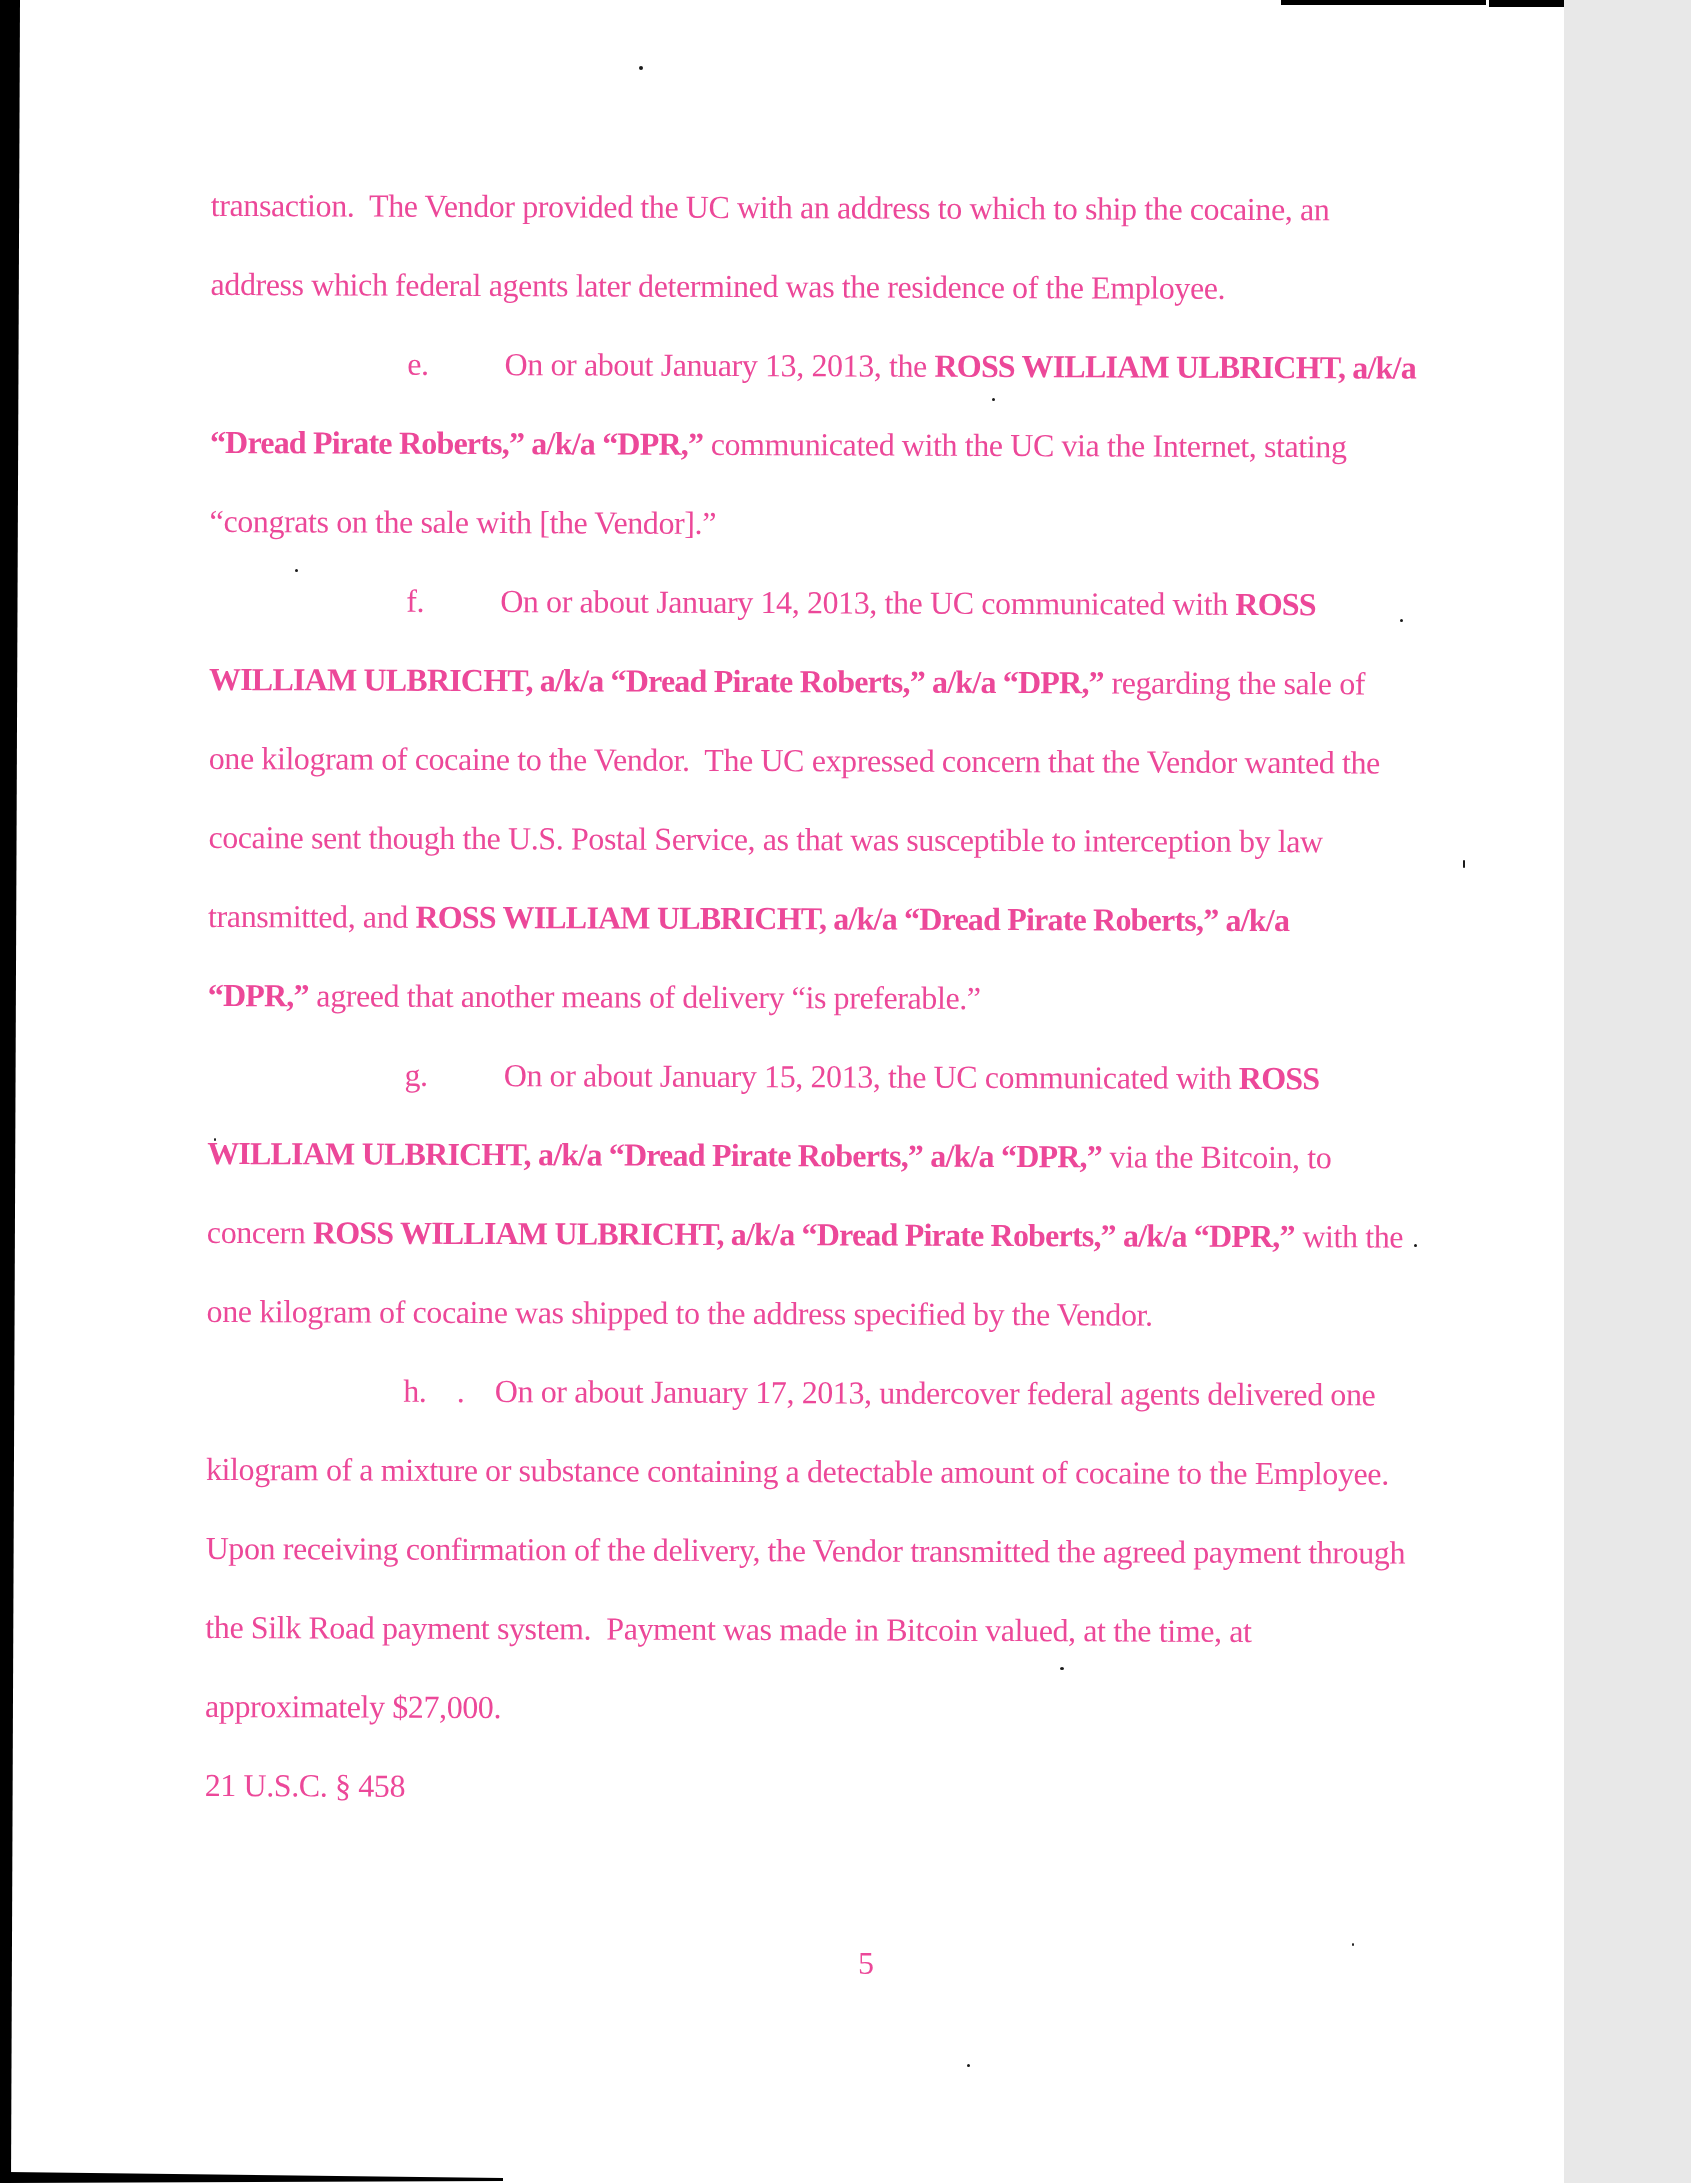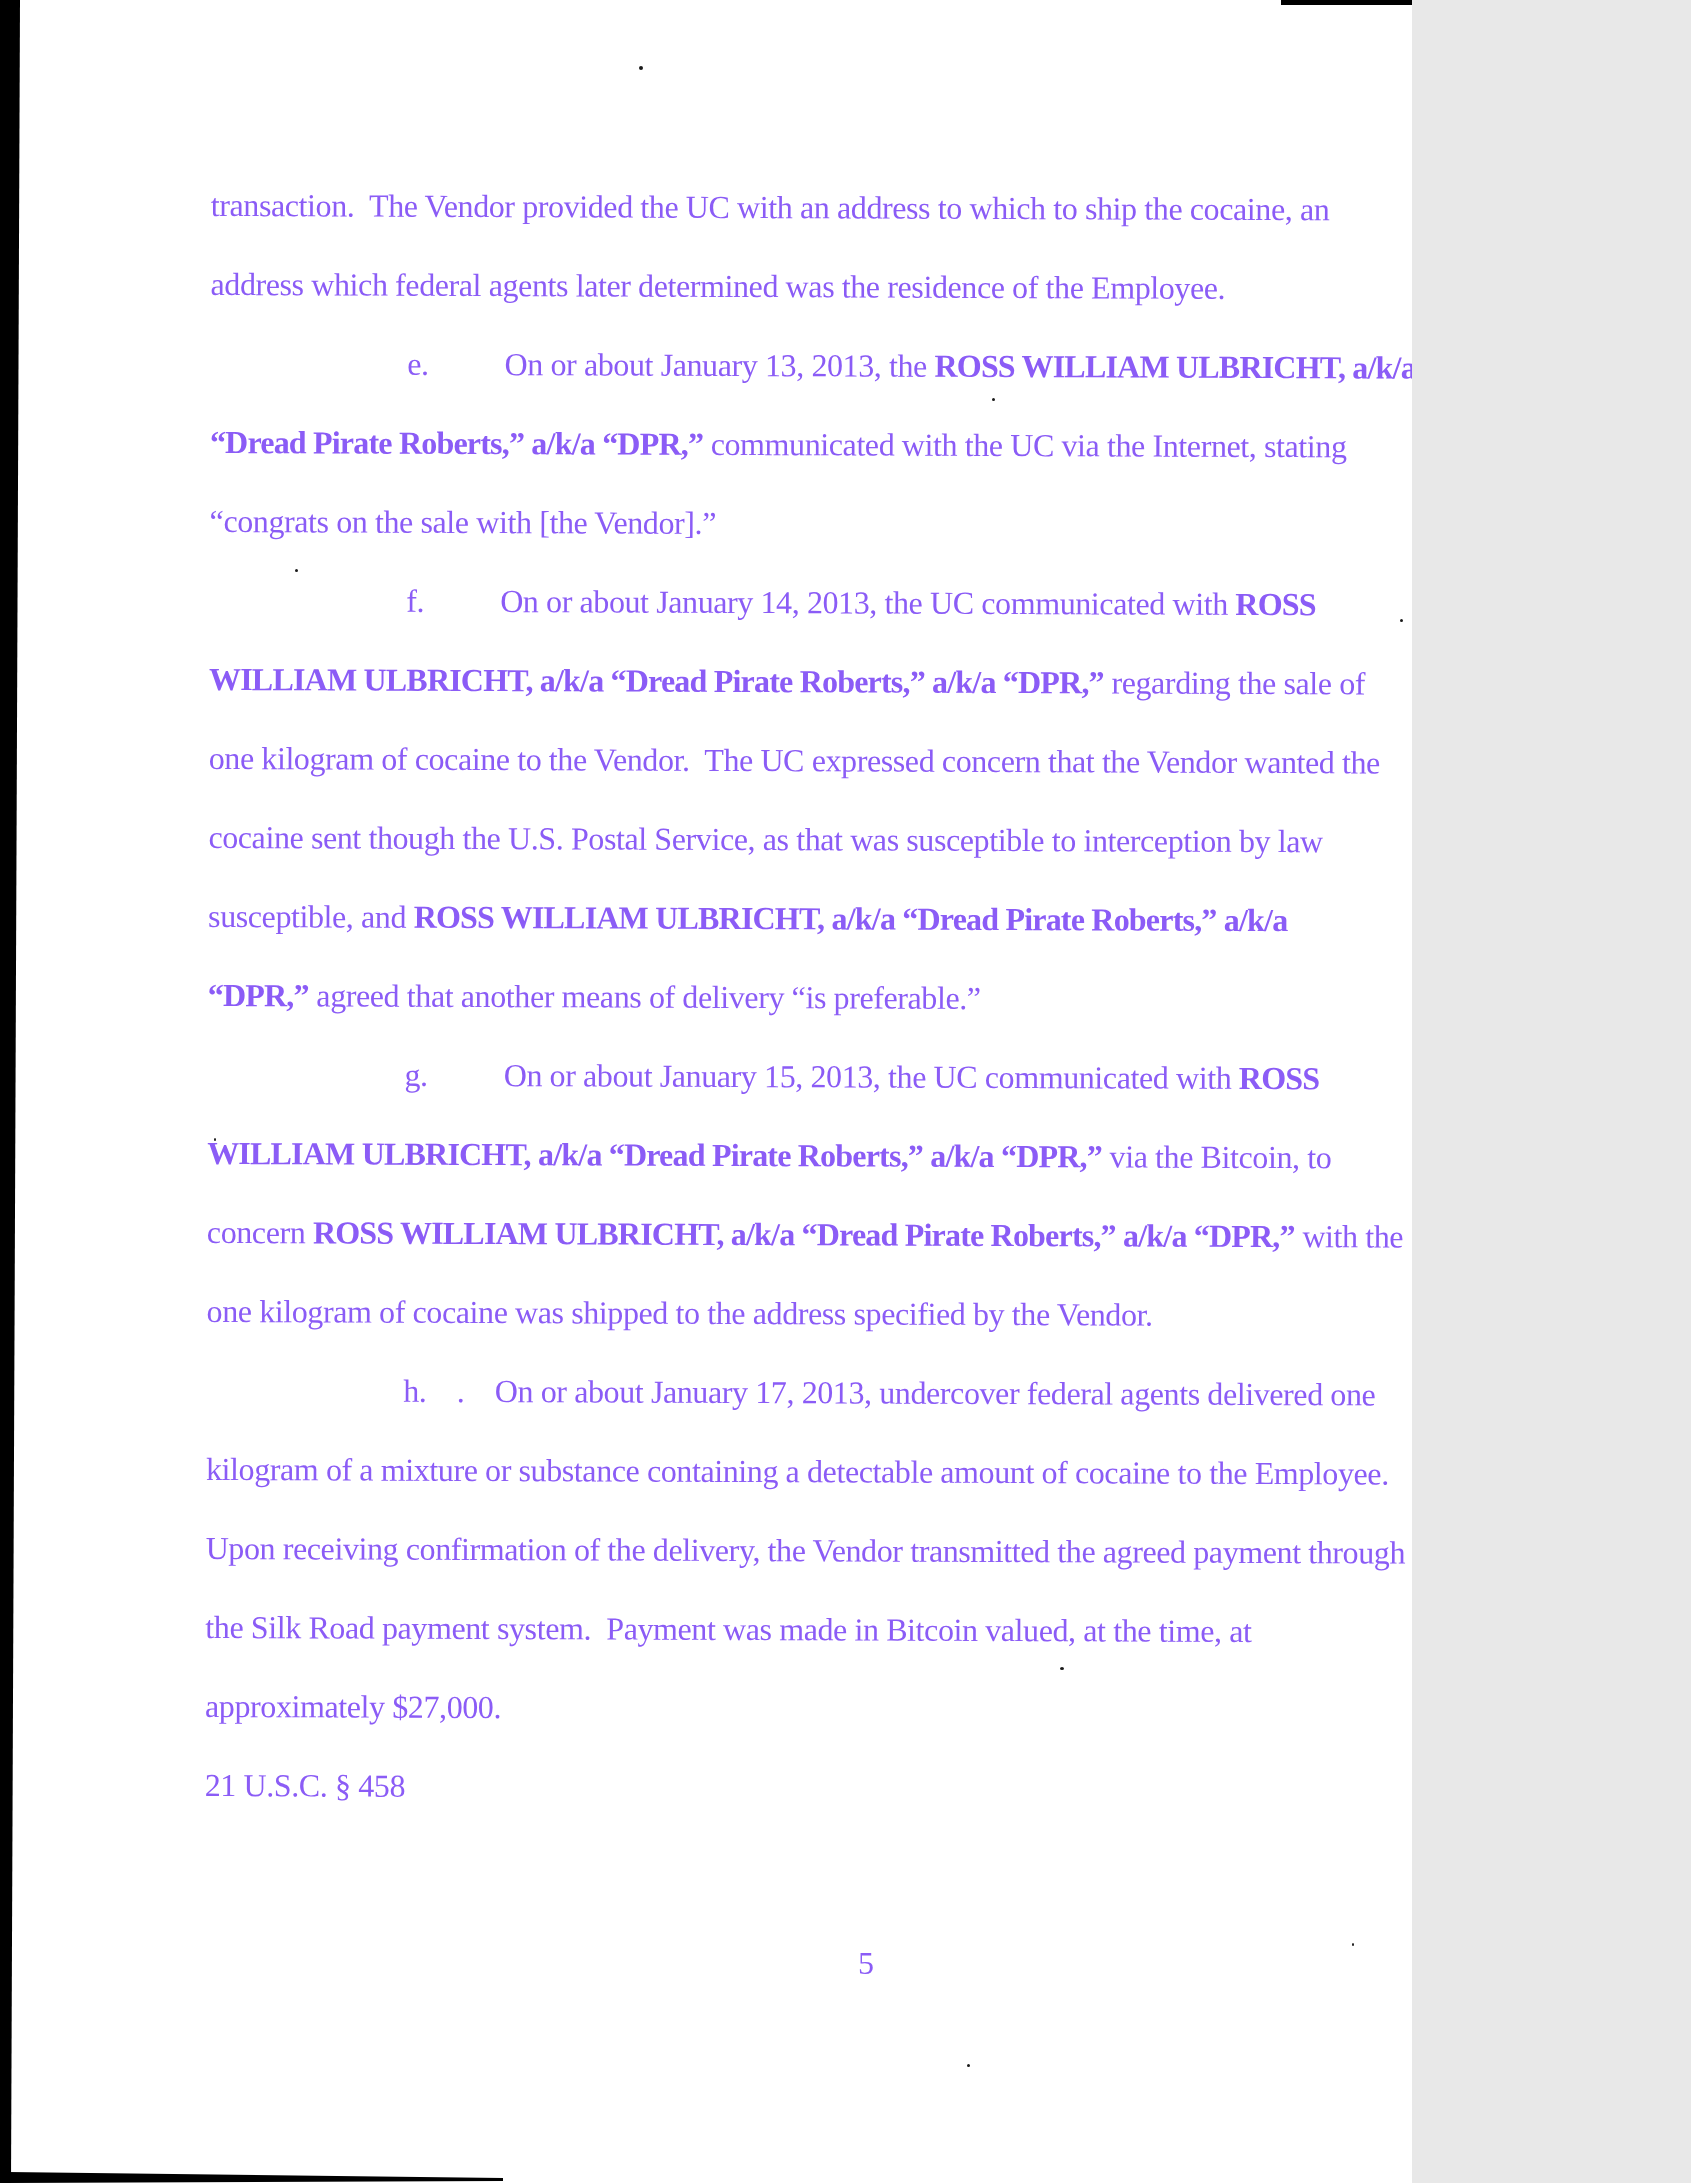--- a/index.html
+++ b/index.html
@@ -2,26 +2,26 @@
 <html><head>
 <meta charset="utf-8">
 <style>
   html, body {
     margin: 0;
     padding: 0;
     background: #e8e8e8;
   }
   .page {
     position: relative;
-    width: 1412px;
+    width: 1564px;
     height: 2183px;
     background: #ffffff;
     overflow: hidden;
     font-family: "Liberation Serif", "DejaVu Serif", serif;
-    color: #8b5cf6;
+    color: #ec4899;
   }
   
   .edge {
     position: absolute;
     background: #000;
   }
   .edge.left {
     left: 0; top: 0;
     width: 20px; height: 2183px;
     clip-path: polygon(0 0, 100% 0, 55% 100%, 0 100%);
@@ -103,21 +103,21 @@
   <div class="text-block">
       <div class="line"><span>transaction.  The Vendor provided the UC with an address to which to ship the cocaine, an</span></div>
       <div class="line"><span>address which federal agents later determined was the residence of the Employee.</span></div>
       <div class="line indent"><span>e.          On or about January 13, 2013, the </span><span class="b">ROSS WILLIAM ULBRICHT, a/k/a</span></div>
       <div class="line"><span class="b">“Dread Pirate Roberts,” a/k/a “DPR,”</span><span> communicated with the UC via the Internet, stating</span></div>
       <div class="line"><span>“congrats on the sale with [the Vendor].”</span></div>
       <div class="line indent"><span>f.          On or about January 14, 2013, the UC communicated with </span><span class="b">ROSS</span></div>
       <div class="line"><span class="b">WILLIAM ULBRICHT, a/k/a “Dread Pirate Roberts,” a/k/a “DPR,”</span><span> regarding the sale of</span></div>
       <div class="line"><span>one kilogram of cocaine to the Vendor.  The UC expressed concern that the Vendor wanted the</span></div>
       <div class="line"><span>cocaine sent though the U.S. Postal Service, as that was susceptible to interception by law</span></div>
-      <div class="line"><span>susceptible, and </span><span class="b">ROSS WILLIAM ULBRICHT, a/k/a “Dread Pirate Roberts,” a/k/a</span></div>
+      <div class="line"><span>transmitted, and </span><span class="b">ROSS WILLIAM ULBRICHT, a/k/a “Dread Pirate Roberts,” a/k/a</span></div>
       <div class="line"><span class="b">“DPR,”</span><span> agreed that another means of delivery “is preferable.”</span></div>
       <div class="line indent"><span>g.          On or about January 15, 2013, the UC communicated with </span><span class="b">ROSS</span></div>
       <div class="line"><span class="b">WILLIAM ULBRICHT, a/k/a “Dread Pirate Roberts,” a/k/a “DPR,”</span><span> via the Bitcoin, to</span></div>
       <div class="line"><span>concern </span><span class="b">ROSS WILLIAM ULBRICHT, a/k/a “Dread Pirate Roberts,” a/k/a “DPR,”</span><span> with the</span></div>
       <div class="line"><span>one kilogram of cocaine was shipped to the address specified by the Vendor.</span></div>
       <div class="line indent"><span>h.    .    On or about January 17, 2013, undercover federal agents delivered one</span></div>
       <div class="line"><span>kilogram of a mixture or substance containing a detectable amount of cocaine to the Employee.</span></div>
       <div class="line"><span>Upon receiving confirmation of the delivery, the Vendor transmitted the agreed payment through</span></div>
       <div class="line"><span>the Silk Road payment system.  Payment was made in Bitcoin valued, at the time, at</span></div>
       <div class="line"><span>approximately $27,000.</span></div>

